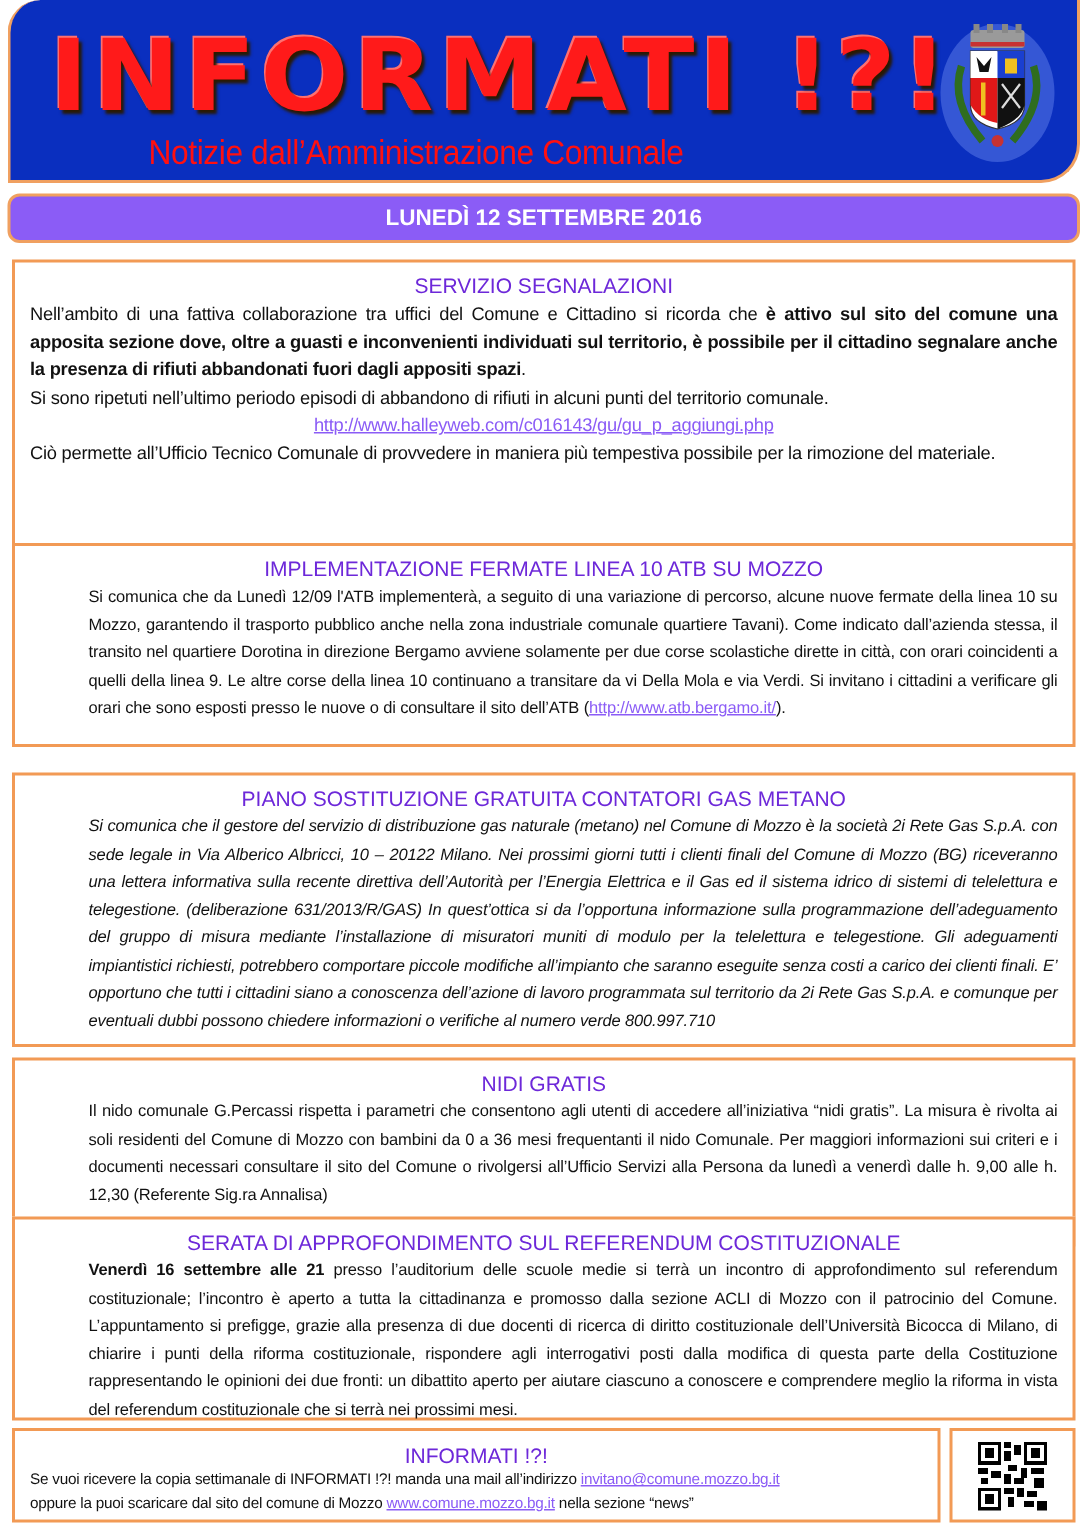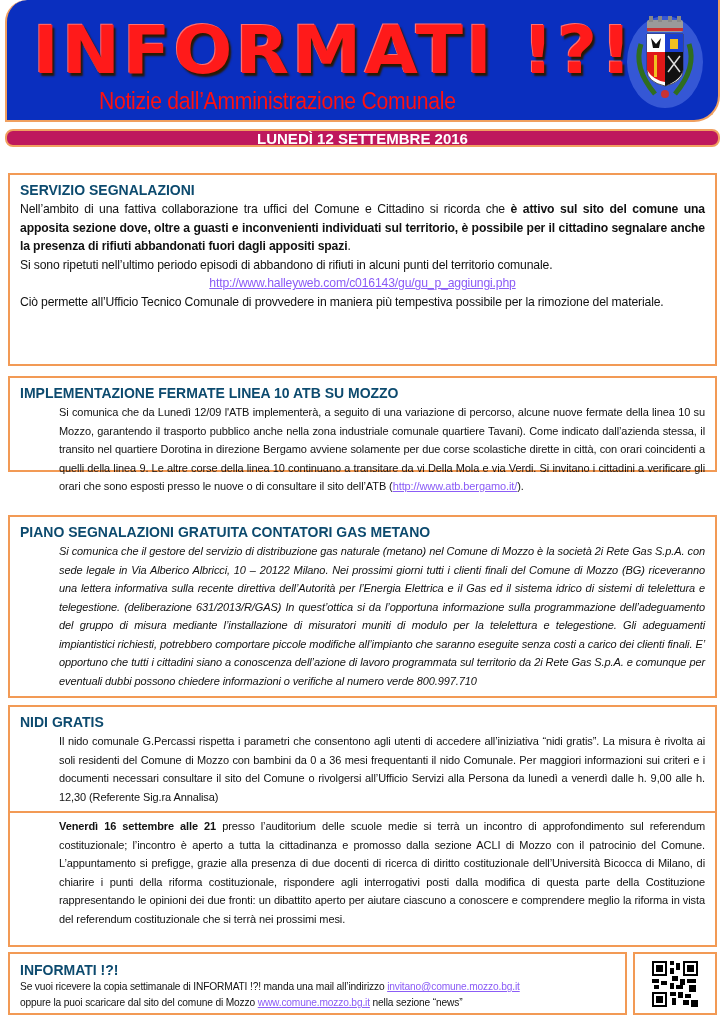--- a/index.html
+++ b/index.html
@@ -29,53 +29,53 @@
       font-family: "Liberation Sans Narrow", "Liberation Sans", sans-serif;
       font-size: 23px; color: #ff1010;
       letter-spacing: -0.3px;
       transform: scaleX(0.92); transform-origin: left top;
     }
     .crest {
       position: absolute; left: 618px; top: 10px; width: 80px; height: 100px;
     }
 
     .date-bar {
-      position: absolute; left: 5px; top: 129px; width: 715px; height: 18px;
-      background: #be185d;
+      position: absolute; left: 5px; top: 129px; width: 715px; height: 33px;
+      background: #8b5cf6;
       border: 2px solid #f0a060;
       border-radius: 8px;
       display: flex; align-items: center; justify-content: center;
       color: #ffffff; font-weight: bold; font-size: 15px;
       font-family: "Liberation Sans", sans-serif;
     }
 
     .box {
       position: absolute; left: 8px; width: 709px;
       border: 2px solid #f29a55;
       background: #ffffff;
       padding: 4px 10px 4px 10px;
     }
     .box h2 {
-      font-size: 14px; font-weight: bold;
-      margin: 3px 0 2px 0; color: #0c4a6e;
+      text-align: center; font-size: 14px; font-weight: normal;
+      margin: 3px 0 2px 0; color: #6d28d9;
       font-family: "Liberation Sans", sans-serif;
     }
     .box p {
       font-size: 12.2px; line-height: 18.6px; text-align: justify;
       font-family: "Liberation Sans", sans-serif;
       letter-spacing: -0.15px;
     }
     .box p.small { font-size: 11px; line-height: 18.5px; letter-spacing: -0.1px; margin-left: 39px; }
     .box p.italic { font-style: italic; }
     .center { text-align: center !important; }
     a.link { color: #8b5cf6; text-decoration: underline; }
     b { font-weight: bold; }
 
     #box1 { top: 173px; height: 193px; }
-    #box2 { top: 376px; height: 96px; }
+    #box2 { top: 362px; height: 136px; }
     #box3 { top: 515px; height: 183px; }
     #box4 { top: 705px; height: 126px; }
     #box5 { top: 811px; height: 136px; }
     #box6 { top: 952px; left: 8px; width: 619px; height: 63px; }
     #box6 h2 { margin: 4px 0 1px 0; }
     #box6 p { font-size: 10.2px; line-height: 16px; text-align: left; }
     #qr-box {
       position: absolute; left: 633px; top: 952px; width: 84px; height: 63px;
       border: 2px solid #f29a55; background: #fff;
       display: flex; align-items: center; justify-content: center;
@@ -123,30 +123,31 @@
   <p class="center"><a class="link">http://www.halleyweb.com/c016143/gu/gu_p_aggiungi.php</a></p>
   <p>Ciò permette all’Ufficio Tecnico Comunale di provvedere in maniera più tempestiva possibile per la rimozione del materiale.</p>
 </div>
 
 <div class="box" id="box2">
   <h2>IMPLEMENTAZIONE FERMATE LINEA 10 ATB SU MOZZO</h2>
   <p class="small"><span>Si comunica che da Lunedì 12/09 l'ATB implementerà, a seguito di una variazione di percorso, alcune nuove fermate della linea 10 su Mozzo, garantendo il trasporto pubblico anche nella zona industriale comunale quartiere Tavani). Come indicato dall’azienda stessa, il transito nel quartiere Dorotina in direzione Bergamo avviene solamente per due corse scolastiche dirette in città, con orari coincidenti a quelli della linea 9. Le altre corse della linea 10 continuano a transitare da vi Della Mola e via Verdi. Si invitano i cittadini a verificare gli orari che sono esposti presso le nuove o di consultare il sito dell’ATB (</span><a class="link">http://www.atb.bergamo.it/</a><span>).</span></p>
 </div>
 
 <div class="box" id="box3">
-  <h2>PIANO SEGNALAZIONI GRATUITA CONTATORI GAS METANO</h2>
+  <h2>PIANO SOSTITUZIONE GRATUITA CONTATORI GAS METANO</h2>
   <p class="small italic">Si comunica che il gestore del servizio di distribuzione gas naturale (metano) nel Comune di Mozzo è la società 2i Rete Gas S.p.A. con sede legale in Via Alberico Albricci, 10 – 20122 Milano. Nei prossimi giorni tutti i clienti finali del Comune di Mozzo (BG) riceveranno una lettera informativa sulla recente direttiva dell’Autorità per l’Energia Elettrica e il Gas ed il sistema idrico di sistemi di telelettura e telegestione. (deliberazione 631/2013/R/GAS) In quest’ottica si da l’opportuna informazione sulla programmazione dell’adeguamento del gruppo di misura mediante l’installazione di misuratori muniti di modulo per la telelettura e telegestione. Gli adeguamenti impiantistici richiesti, potrebbero comportare piccole modifiche all’impianto che saranno eseguite senza costi a carico dei clienti finali. E’ opportuno che tutti i cittadini siano a conoscenza dell’azione di lavoro programmata sul territorio da 2i Rete Gas S.p.A. e comunque per eventuali dubbi possono chiedere informazioni o verifiche al numero verde 800.997.710</p>
 </div>
 
 <div class="box" id="box4">
   <h2>NIDI GRATIS</h2>
   <p class="small">Il nido comunale G.Percassi rispetta i parametri che consentono agli utenti di accedere all’iniziativa “nidi gratis”. La misura è rivolta ai soli residenti del Comune di Mozzo con bambini da 0 a 36 mesi frequentanti il nido Comunale. Per maggiori informazioni sui criteri e i documenti necessari consultare il sito del Comune o rivolgersi all’Ufficio Servizi alla Persona da lunedì a venerdì dalle h. 9,00 alle h. 12,30 (Referente Sig.ra Annalisa)</p>
 </div>
 
 <div class="box" id="box5">
+  <h2>SERATA DI APPROFONDIMENTO SUL REFERENDUM COSTITUZIONALE</h2>
   <p class="small"><b>Venerdì 16 settembre alle 21</b><span> presso l’auditorium delle scuole medie si terrà un incontro di approfondimento sul referendum costituzionale; l’incontro è aperto a tutta la cittadinanza e promosso dalla sezione ACLI di Mozzo con il patrocinio del Comune. L’appuntamento si prefigge, grazie alla presenza di due docenti di ricerca di diritto costituzionale dell’Università Bicocca di Milano, di chiarire i punti della riforma costituzionale, rispondere agli interrogativi posti dalla modifica di questa parte della Costituzione rappresentando le opinioni dei due fronti: un dibattito aperto per aiutare ciascuno a conoscere e comprendere meglio la riforma in vista del referendum costituzionale che si terrà nei prossimi mesi.</span></p>
 </div>
 
 <div class="box" id="box6">
   <h2>INFORMATI !?!</h2>
   <p><span>Se vuoi ricevere la copia settimanale di INFORMATI !?! manda una mail all’indirizzo </span><a class="link">invitano@comune.mozzo.bg.it</a></p>
   <p><span>oppure la puoi scaricare dal sito del comune di Mozzo </span><a class="link">www.comune.mozzo.bg.it</a><span> nella sezione “news”</span></p>
 </div>
 
 <div id="qr-box">

